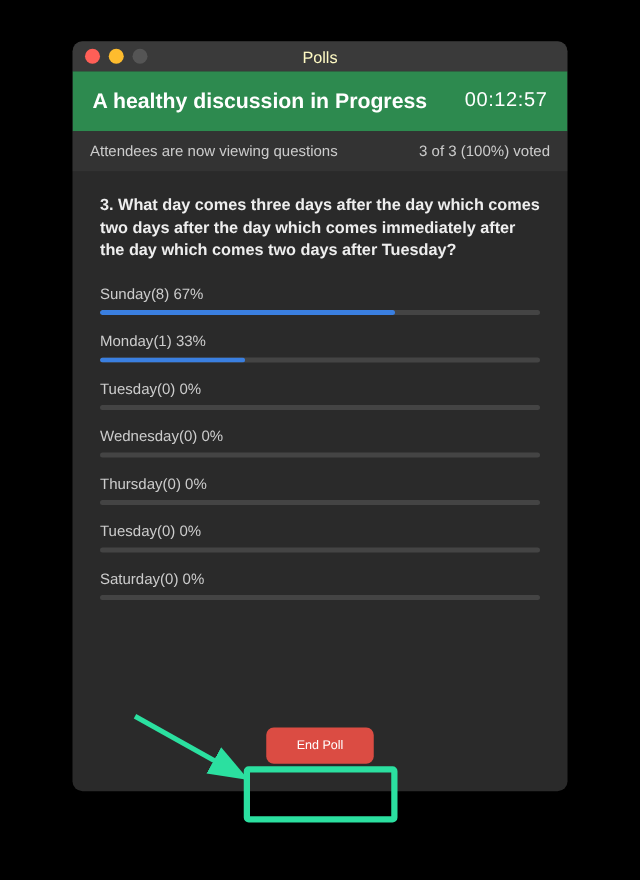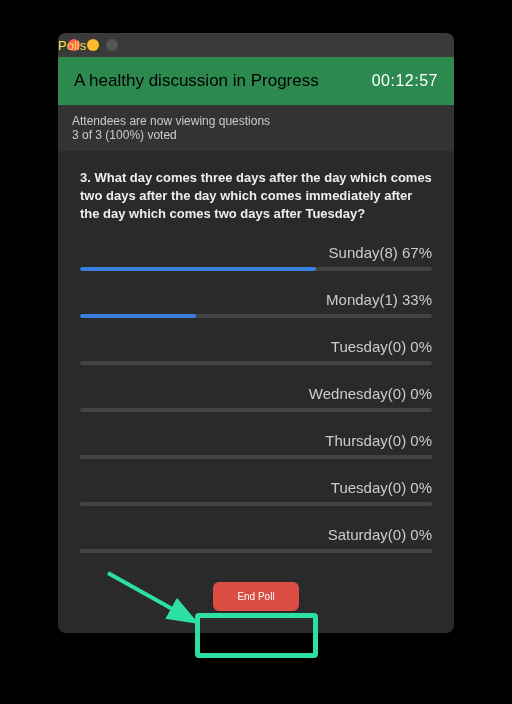--- a/index.html
+++ b/index.html
@@ -40,81 +40,79 @@
     width: 12px;
     height: 12px;
     border-radius: 50%;
   }
   .dot.red { background: #ff5f57; }
   .dot.yellow { background: #febc2e; }
   .dot.gray { background: #555; }
   .title {
     position: absolute;
     left: 0; right: 0;
-    text-align: left;
+    text-align: center;
     font-size: 13px;
-    color: #fde047;
+    color: #fef9c3;
     pointer-events: none;
   }
   .header-green {
     background: #2e8b57;
     background: #2d7a4a;
     background: #2f8a52;
     background: #2d8a50;
     background: #2e8a50;
     padding: 14px 16px;
     display: flex;
     justify-content: space-between;
     align-items: center;
   }
   .header-green {
      background: #2d8a4f;
   }
   .header-title {
-    color: #000000;
+    color: #ffffff;
     font-size: 17px;
-    font-weight: 400;
+    font-weight: 700;
   }
   .header-timer {
     color: #fff;
     font-size: 16px;
     font-weight: 400;
     letter-spacing: 0.5px;
   }
   .status-row {
     background: #333;
     padding: 9px 14px;
     display: flex;
     justify-content: space-between;
     font-size: 12px;
     color: #ccc;
-    flex-direction: column;
   }
   .content {
     flex: 1;
     padding: 18px 22px 10px 22px;
     overflow: hidden;
   }
   .question {
     color: #eee;
     font-size: 13px;
     font-weight: 600;
     line-height: 1.4;
     margin-bottom: 18px;
   }
   .option {
     margin-bottom: 14px;
   }
   .option-row {
     display: flex;
-    justify-content: flex-end;
-    font-size: 15px;
+    justify-content: flex-start;
+    font-size: 12px;
     color: #ccc;
     margin-bottom: 6px;
-    margin-top: 20px;
   }
   .bar-track {
     height: 4px;
     background: #444;
     border-radius: 2px;
     overflow: hidden;
   }
   .bar-fill {
     height: 100%;
     background: #3a7fe0;

